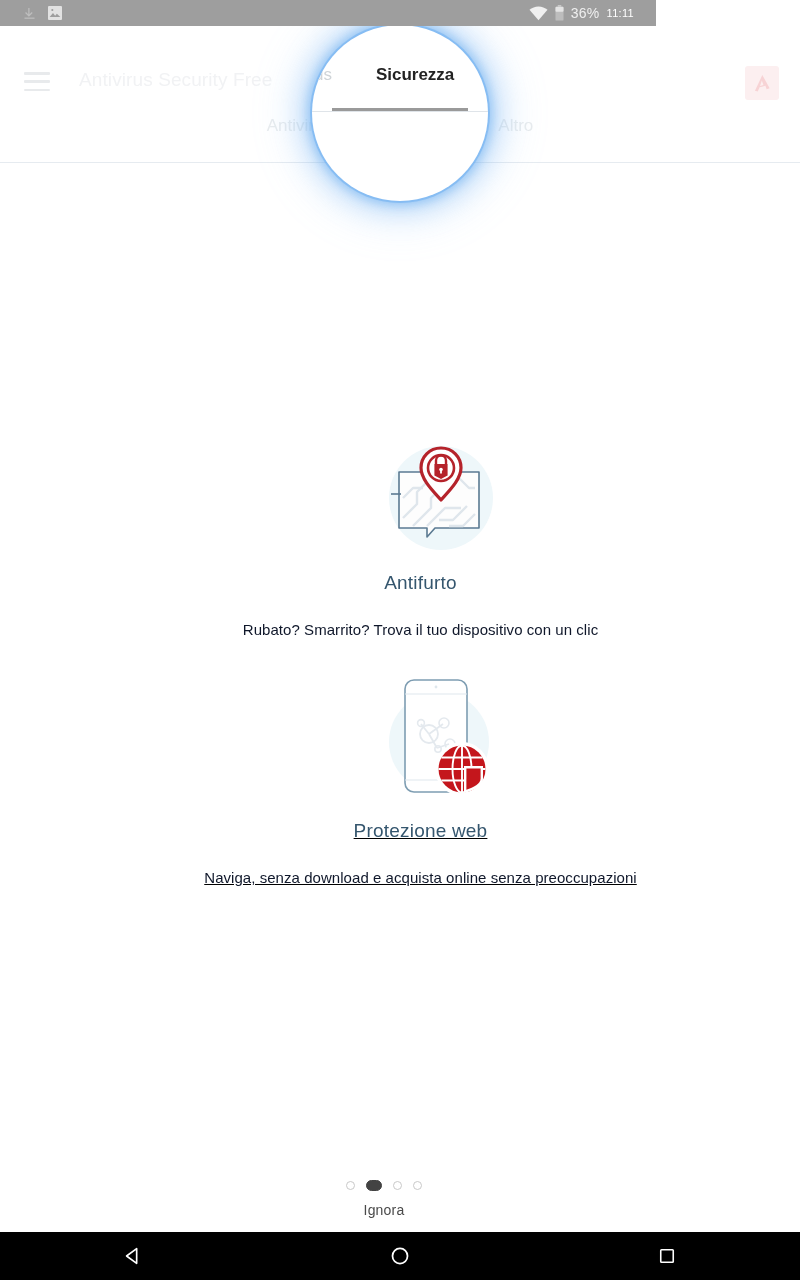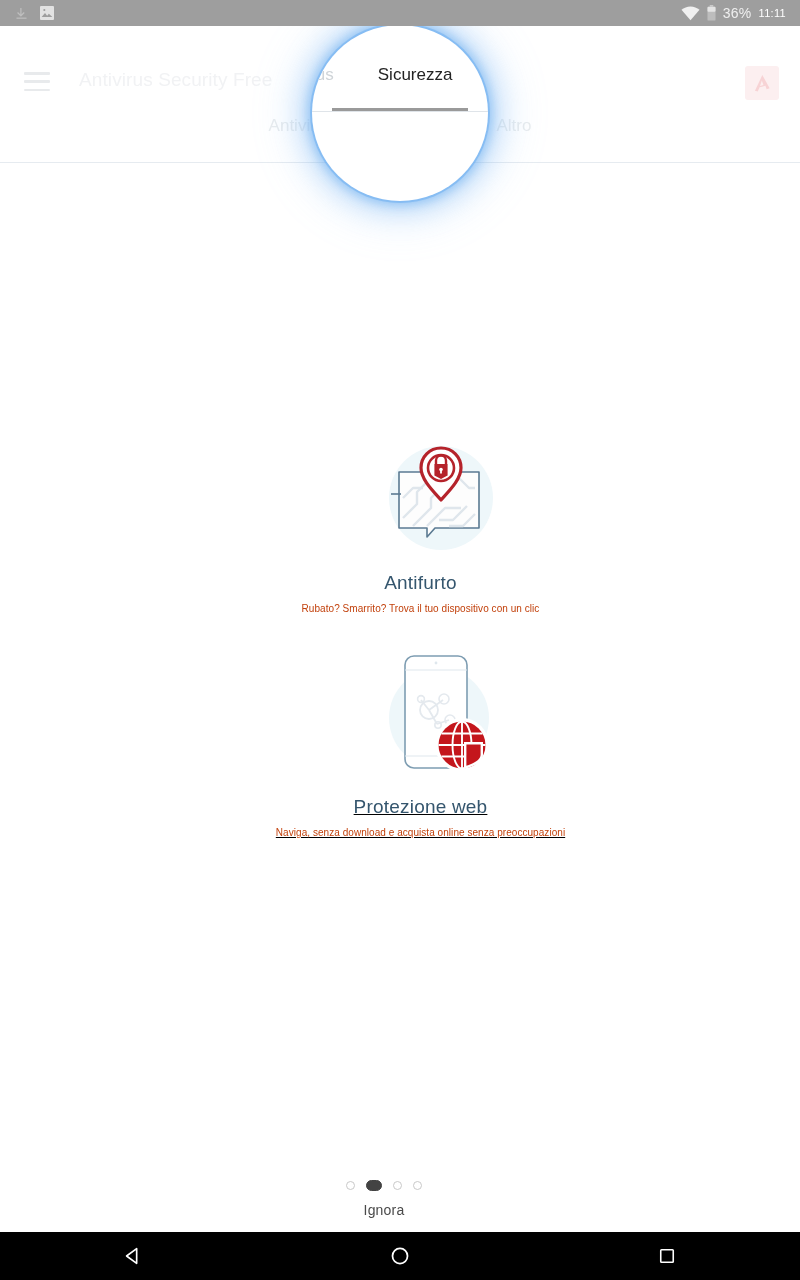--- a/index.html
+++ b/index.html
@@ -6,23 +6,23 @@
   html, body {
     width: 800px; height: 1280px;
     background: #ffffff;
     font-family: "Liberation Sans", sans-serif;
     overflow: hidden;
   }
   .screen { position: relative; width: 800px; height: 1280px; background: #ffffff; }
 
   
   .status-bar {
-    position: absolute; left: 0; top: 0; width: 800px; height: 26px;
+    position: absolute; left: 0; top: 0; width: 656px; height: 26px;
     background: #9e9e9e; display: flex; align-items: center;
-    padding: 0 14px; z-index: 30;
+    padding: 0 22px; z-index: 30;
   }
   .status-left { display: flex; align-items: center; gap: 10px; }
   .status-right { margin-left: auto; display: flex; align-items: center; gap: 7px; }
   .sb-icon { opacity: .55; display: flex; align-items: center; }
   .sb-icon.boxed { opacity: .95; }
   .status-text { color: #efefef; font-size: 14px; letter-spacing: .3px; }
   .status-time { color: #ffffff; font-size: 11px; font-weight: 500; letter-spacing: .3px; }
 
   
   .app-header {
@@ -47,21 +47,21 @@
   .logo-badge svg { opacity: .5; }
 
   .tabs {
     position: absolute; left: 0; top: 88px; width: 800px; height: 49px;
     display: flex; align-items: flex-start; justify-content: center; gap: 0;
   }
   .tab {
     position: relative; font-size: 17px; color: #e9ecee; padding: 0 22px;
     line-height: 24px; white-space: nowrap;
   }
-  .tab.active { color: #2b2b2b; }
+  .tab.active { color: #2b2b2b; font-weight: bold; }
   .header-divider {
     position: absolute; left: 0; top: 136px; width: 800px; height: 1px;
     background: #e6ebf0;
   }
   .tab-indicator {
     position: absolute; left: 332px; top: 133px; width: 136px; height: 3px;
     background: #9a9a9a; border-radius: 1px; z-index: 22;
   }
 
   
@@ -92,21 +92,21 @@
   }
 
   
   .features { position: absolute; left: 0; top: 440px; width: 800px; padding-left: 41px; }
   .feature { text-align: center; }
   .feature-art { position: relative; width: 800px; display: flex; justify-content: center; }
   .feature-title {
     margin-top: 16px; font-size: 19px; color: #35566e; font-weight: 400; letter-spacing: .2px;
   }
   .feature-desc {
-    margin-top: 9px; font-size: 10px; color: #c2410c; letter-spacing: .05px;
+    margin-top: 27px; font-size: 15px; color: #0f172a; letter-spacing: .05px;
   }
   .feature.second { margin-top: 34px; text-decoration: underline; }
 
   
   .footer {
     position: absolute; left: 0; top: 1178px; width: 768px;
     display: flex; flex-direction: column; align-items: center;
   }
   .dots { display: flex; align-items: center; gap: 11px; height: 14px; }
   .dot {

